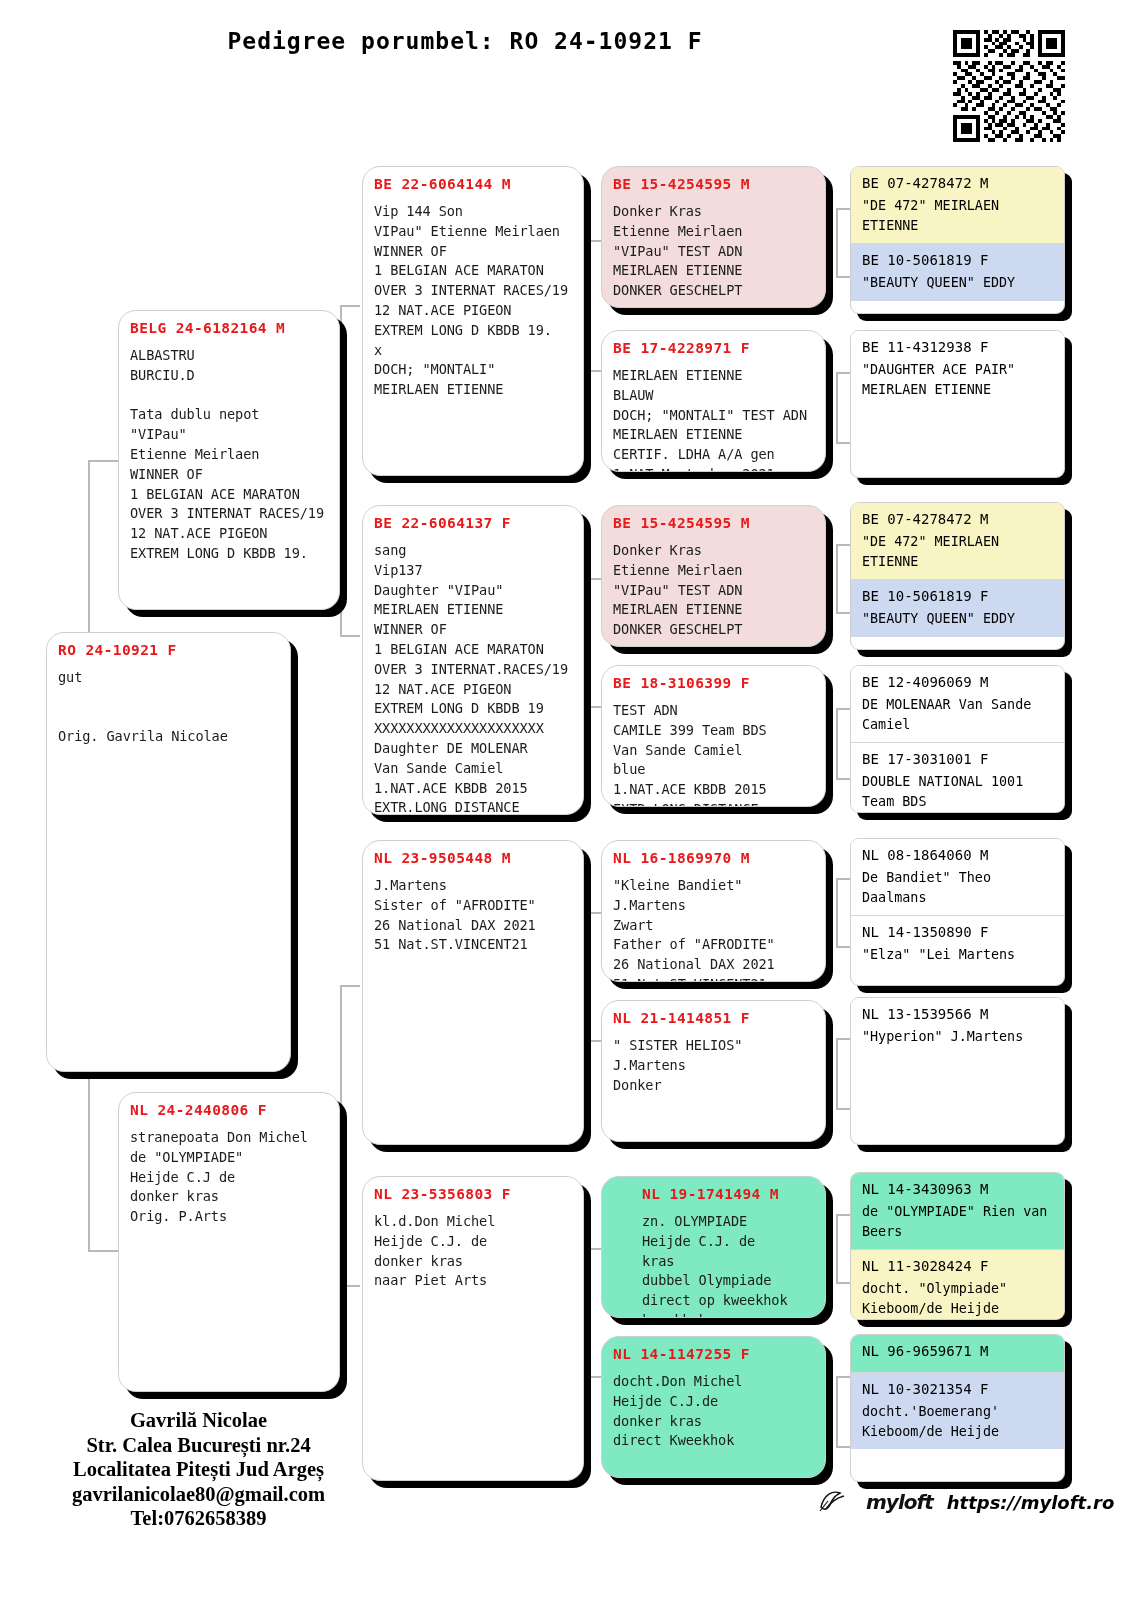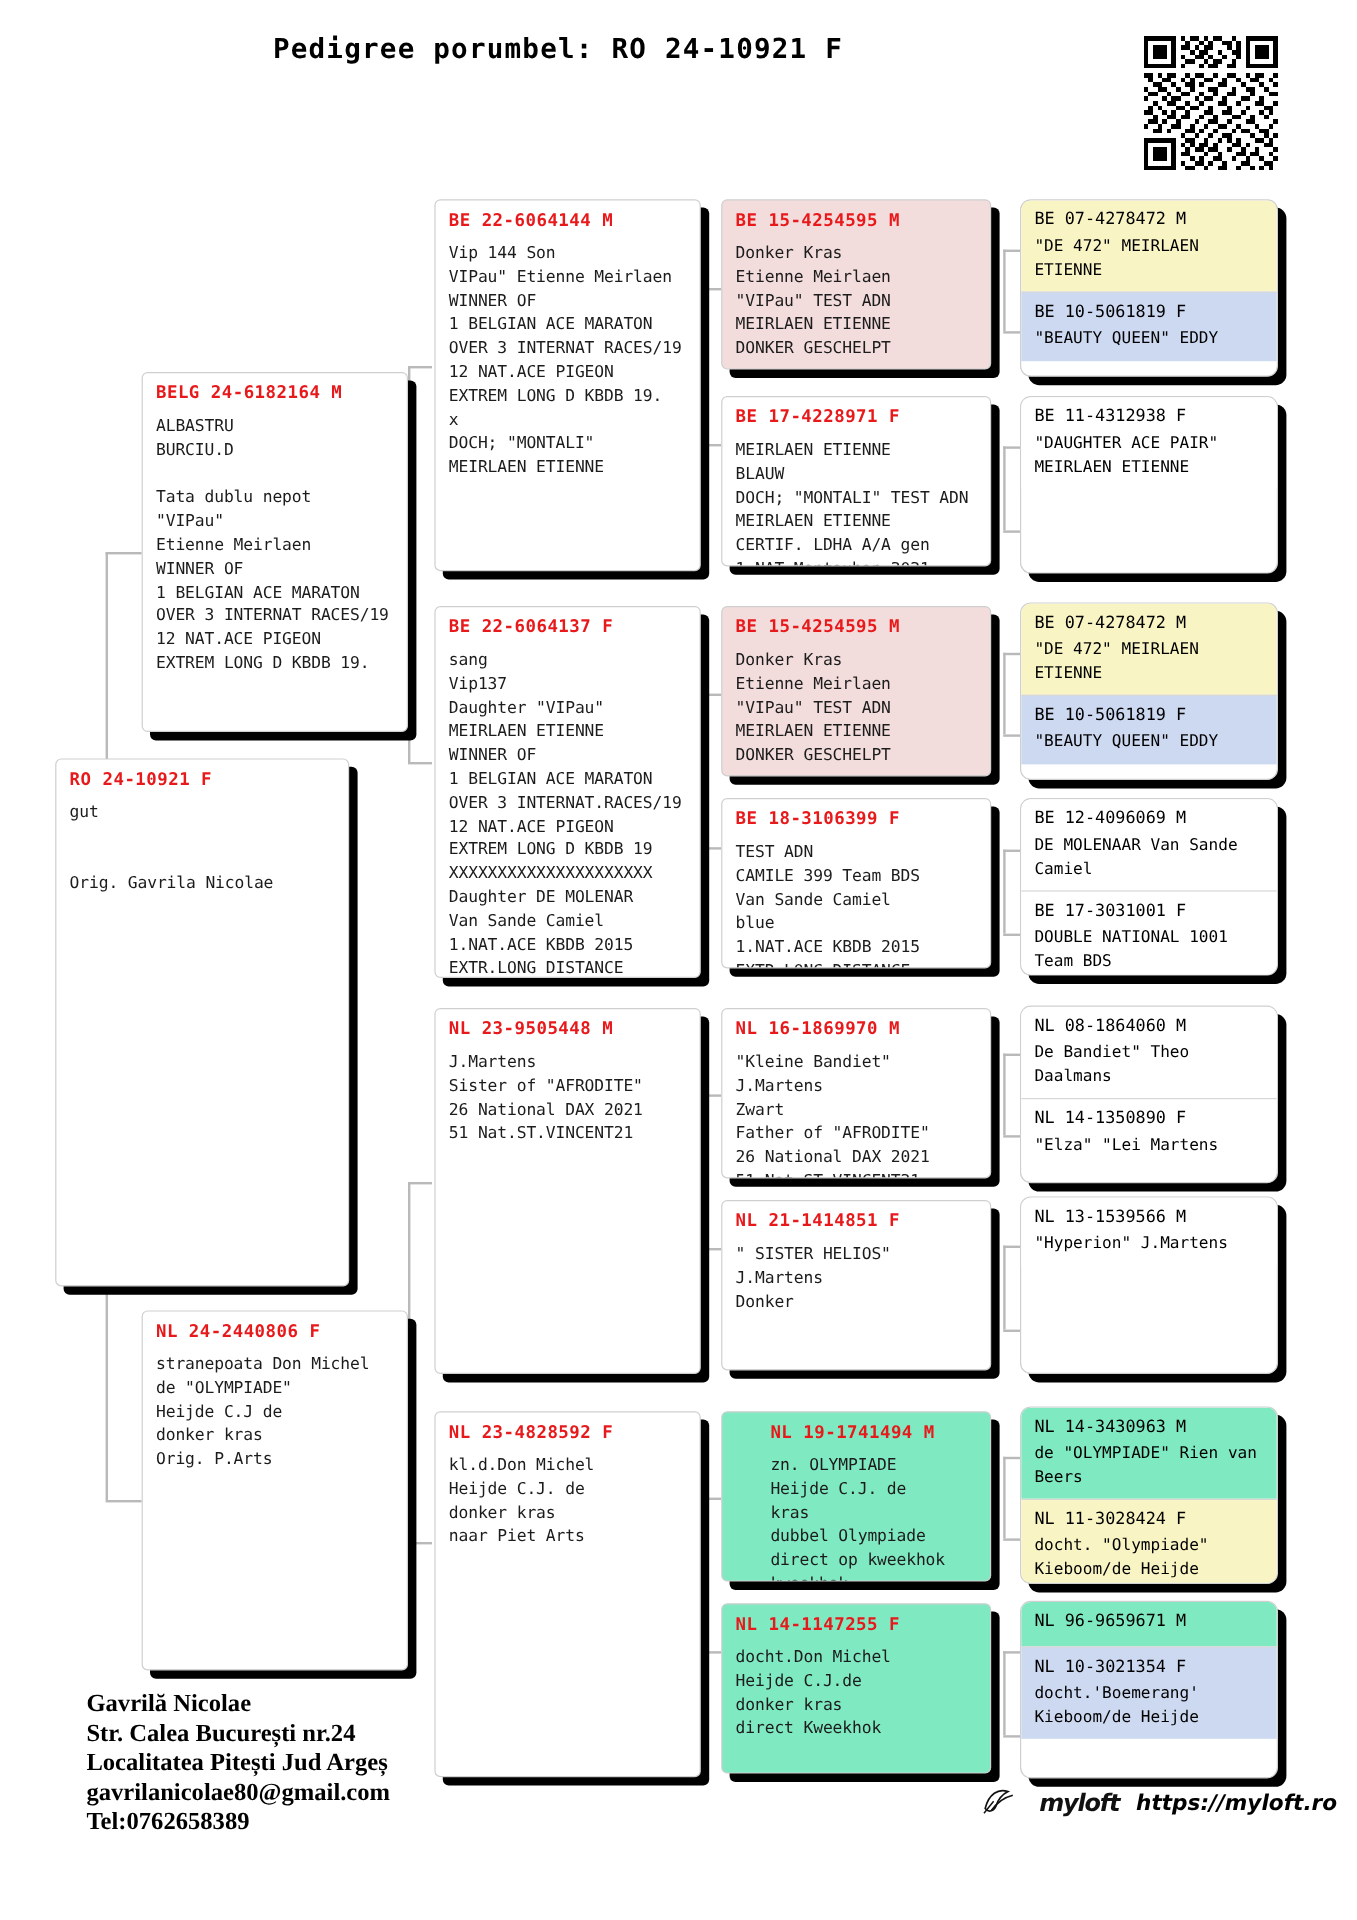--- a/index.html
+++ b/index.html
@@ -20,21 +20,21 @@
     color:#000;
   }
   .qr { position:absolute; left:953px; top:30px; width:112px; height:112px; }
   .qr svg { display:block; }
 
   
   .card {
     position:absolute;
     background:#ffffff;
     border:1px solid #cfcfcf;
-    border-radius:5px;
+    border-radius:18px;
     box-shadow:7px 7px 0 0 #000;
     padding:9px 11px 6px 11px;
     overflow:hidden;
   }
   .card .rid {
     color:#e8191b;
     font-weight:bold;
     font-size:14.5px;
     line-height:17px;
     white-space:pre;
@@ -74,21 +74,21 @@
   
   .ln { position:absolute; background:#b9b9b9; }
   .ln.v { width:2px; }
   .ln.h { height:2px; }
 
   
   .footer {
     position:absolute; left:72px; top:1408px;
     font-family:"Liberation Serif", "DejaVu Serif", serif;
     font-weight:bold; font-size:20.5px; line-height:24.5px;
-    color:#000; white-space:pre;
+    color:#000; white-space:pre;text-align:center;
   }
   .brand { position:absolute; left:818px; top:1487px; display:flex; align-items:center; gap:14px; }
   .brand .mark { font-family:"DejaVu Sans", sans-serif; font-style:italic; font-weight:bold; font-size:20px; color:#111; letter-spacing:-1px; }
   .brand .url { font-family:"DejaVu Sans", sans-serif; font-style:italic; font-weight:bold; font-size:18px; color:#000; }
 </style>
 </head>
 <body>
 
 <div class="title">Pedigree porumbel: RO 24-10921 F</div>
 
@@ -426,21 +426,21 @@
 
 <div class="card c-white" style="left:362px; top:840px; width:222px; height:305px;">
   <div class="rid">NL 23-9505448 M</div>
   <div class="body">J.Martens
 Sister of "AFRODITE"
 26 National DAX 2021
 51 Nat.ST.VINCENT21</div>
 </div>
 
 <div class="card c-white" style="left:362px; top:1176px; width:222px; height:305px;">
-  <div class="rid">NL 23-4828592 F</div>
+  <div class="rid">NL 23-5356803 F</div>
   <div class="body">kl.d.Don Michel
 Heijde C.J. de
 donker kras
 naar Piet Arts</div>
 </div>
 
 <div class="card c-pink" style="left:601px; top:166px; width:225px; height:142px;">
   <div class="rid">BE 15-4254595 M</div>
   <div class="body">Donker Kras
 Etienne Meirlaen

